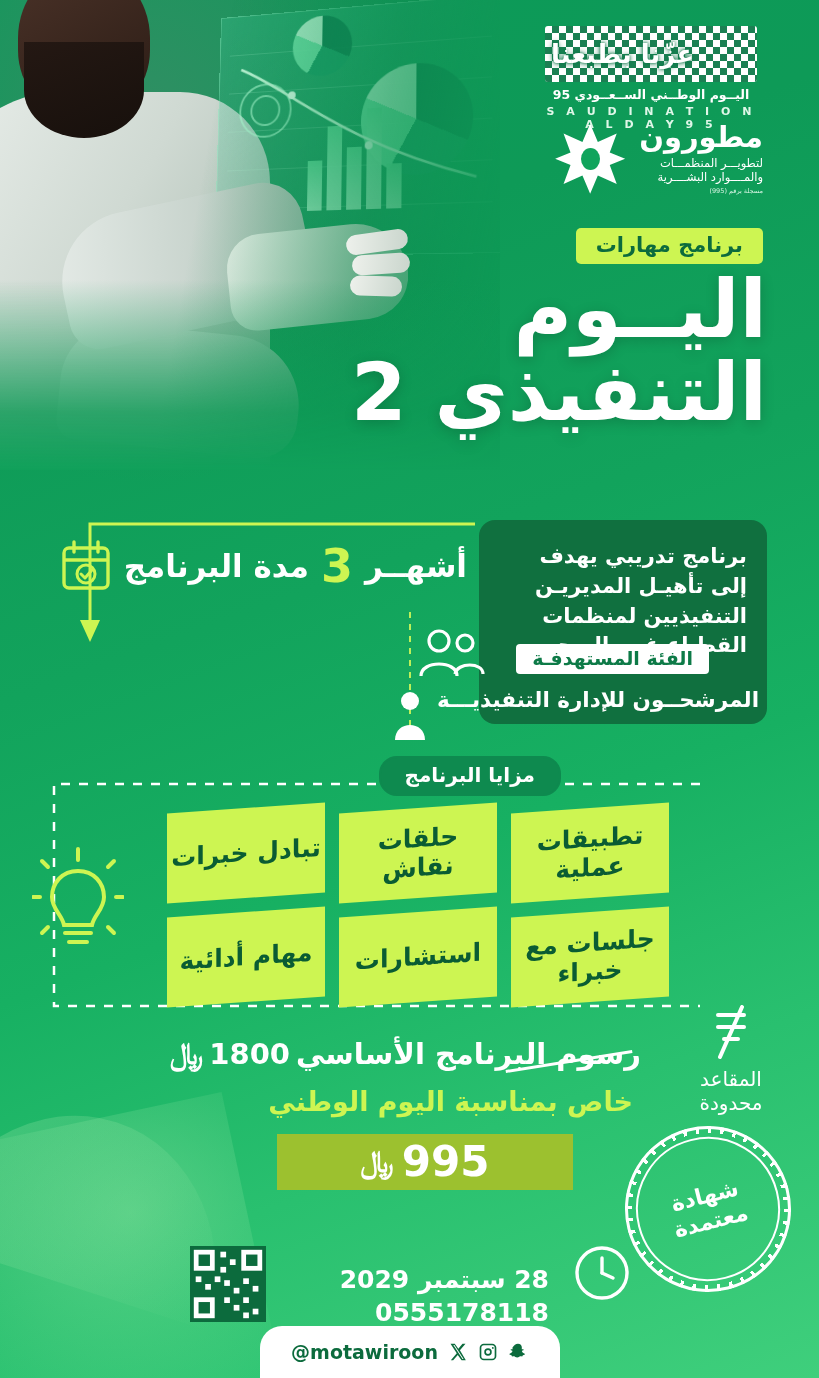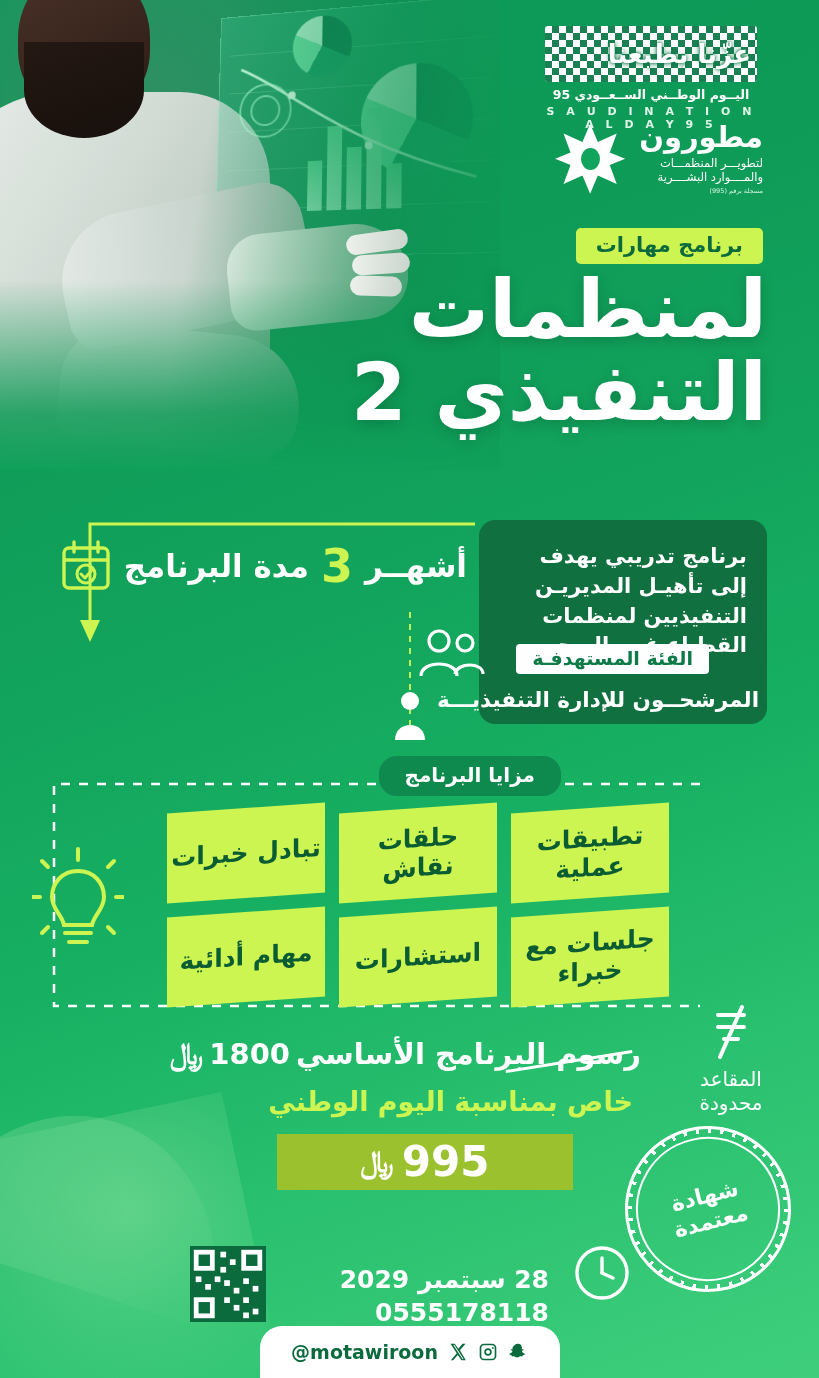--- a/index.html
+++ b/index.html
@@ -126,21 +126,21 @@
   .nd-logo {
     position: absolute; right: 62px; top: 26px;
     width: 212px; text-align: center; z-index: 20;
   }
   .nd-box {
     width: 212px; height: 56px;
     background: #ffffff;
     border-radius: 3px;
     position: relative;
     overflow: hidden;
-    display: flex; align-items: center; justify-content: flex-start;
+    display: flex; align-items: center; justify-content: flex-end;
   }
   .nd-box .pattern {
     position: absolute; inset: 0;
     background-image:
       linear-gradient(45deg, #0f7a4a 25%, transparent 25%, transparent 75%, #0f7a4a 75%),
       linear-gradient(45deg, #0f7a4a 25%, transparent 25%, transparent 75%, #0f7a4a 75%);
     background-size: 14px 14px;
     background-position: 0 0, 7px 7px;
     opacity: .95;
   }
@@ -377,21 +377,21 @@
       <div class="brand-l3">مسجلة برقم (995)</div>
     </div>
     <div class="brand-mark">
       <div class="star"></div>
       <div class="dot"></div>
     </div>
   </div>
 
   <div class="tag-skills">برنامج مهارات</div>
   <div class="title">
-    <div class="l1">لمنظمات</div>
+    <div class="l1">اليــوم</div>
     <div class="l2">التنفيذي 2</div>
   </div>
 
   <div class="desc-card">برنامج تدريبي يهدف إلى تأهيـل المديريـن التنفيذيين لمنظمات القطـاع غيـر الربحـي</div>
 
   <svg class="arrow-line" viewBox="0 0 420 130">
     <path d="M415 8 L30 8 L30 110" stroke="#cdf552" stroke-width="3" fill="none"></path>
     <path d="M30 126 L20 104 L40 104 Z" fill="#cdf552"></path>
   </svg>
 

